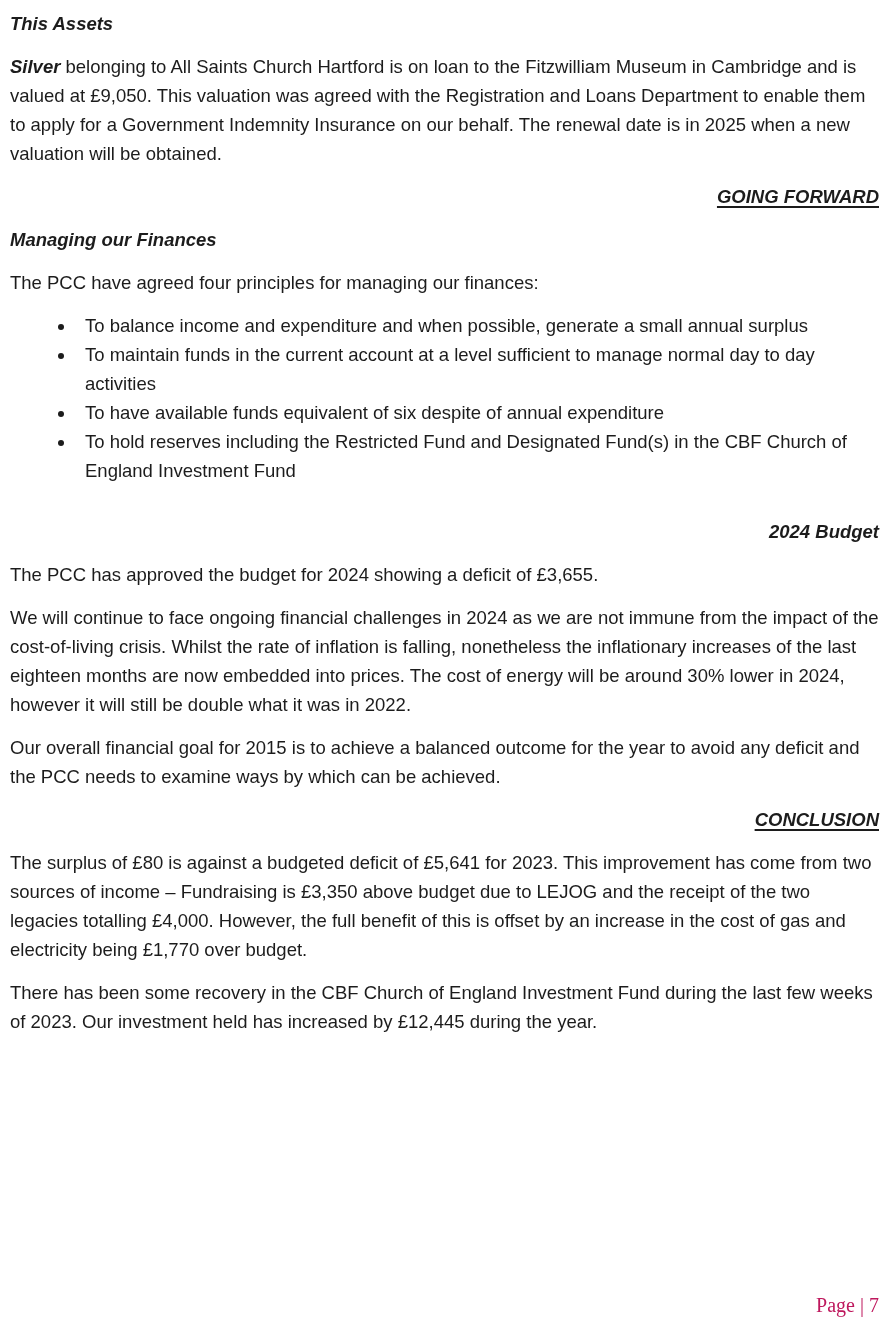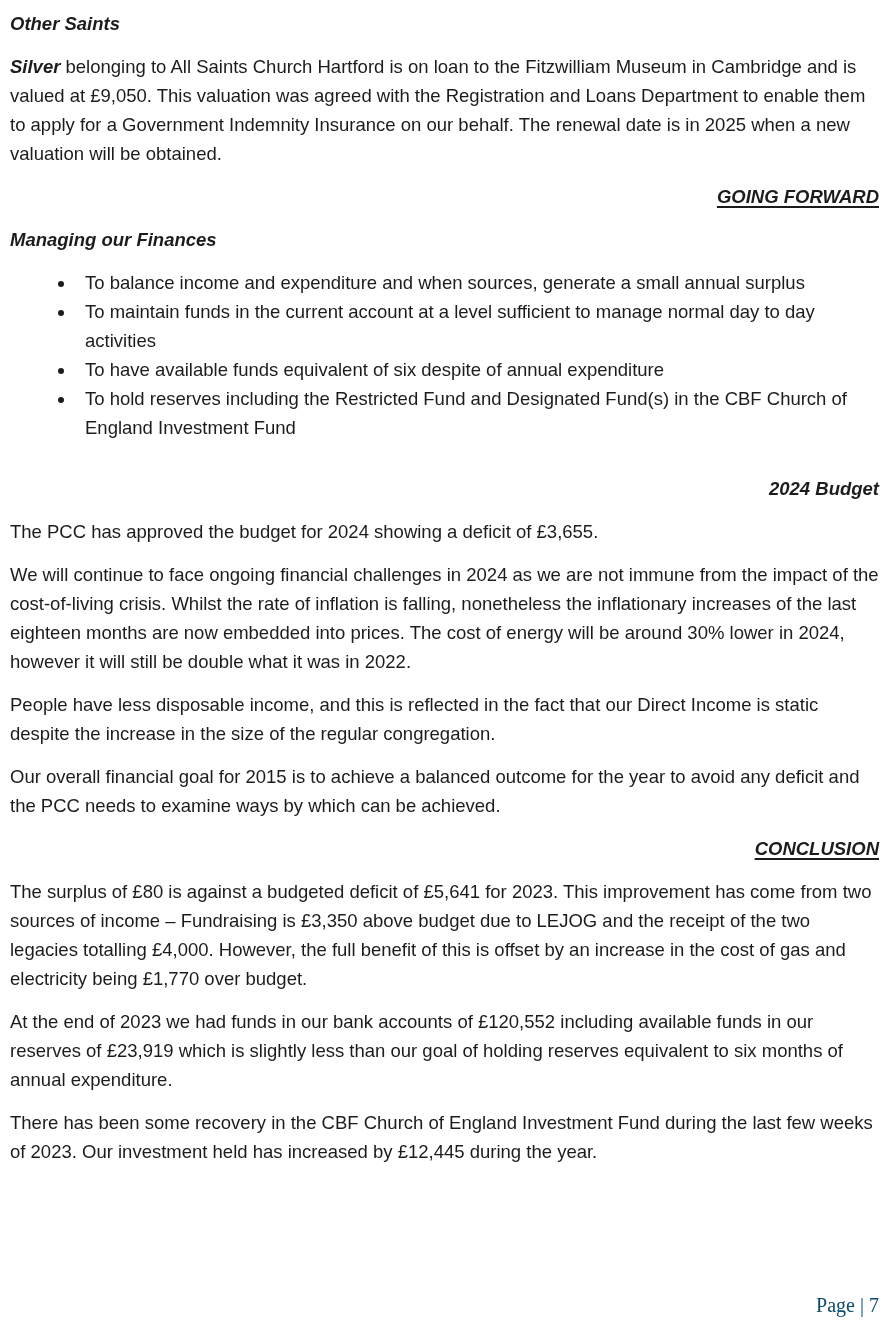--- a/index.html
+++ b/index.html
@@ -60,57 +60,56 @@
   h2.extra-space {
     margin-top: 32px;
     text-align: right;
   }
   .page-footer {
     position: absolute;
     right: 14px;
     bottom: 12px;
     font-family: "Liberation Serif", serif;
     font-size: 20px;
-    color: #0c4a6e;
+    color: #be185d;
   }
 </style>
 </head>
 <body>
 
 <div class="doc">
 
-  <h2>Other Saints</h2>
+  <h2>This Assets</h2>
 
   <p><span class="lead-word">Silver</span><span> belonging to All Saints Church Hartford is on loan to the Fitzwilliam Museum in Cambridge and is valued at £9,050. This valuation was agreed with the Registration and Loans Department to enable them to apply for a Government Indemnity Insurance on our behalf. The renewal date is in 2025 when a new valuation will be obtained.</span></p>
 
   <h2 class="underlined">GOING FORWARD</h2>
 
   <h2>Managing our Finances</h2>
 
+  <p>The PCC have agreed four principles for managing our finances:</p>
 
   <ul class="principles">
-    <li>To balance income and expenditure and when sources, generate a small annual surplus</li>
+    <li>To balance income and expenditure and when possible, generate a small annual surplus</li>
     <li>To maintain funds in the current account at a level sufficient to manage normal day to day activities</li>
     <li>To have available funds equivalent of six despite of annual expenditure</li>
     <li>To hold reserves including the Restricted Fund and Designated Fund(s) in the CBF Church of England Investment Fund</li>
   </ul>
 
   <h2 class="extra-space">2024 Budget</h2>
 
   <p>The PCC has approved the budget for 2024 showing a deficit of £3,655.</p>
 
   <p>We will continue to face ongoing financial challenges in 2024 as we are not immune from the impact of the cost-of-living crisis. Whilst the rate of inflation is falling, nonetheless the inflationary increases of the last eighteen months are now embedded into prices. The cost of energy will be around 30% lower in 2024, however it will still be double what it was in 2022.</p>
 
-  <p>People have less disposable income, and this is reflected in the fact that our Direct Income is static despite the increase in the size of the regular congregation.</p>
 
   <p>Our overall financial goal for 2015 is to achieve a balanced outcome for the year to avoid any deficit and the PCC needs to examine ways by which can be achieved.</p>
 
   <h2 class="underlined">CONCLUSION</h2>
 
   <p>The surplus of £80 is against a budgeted deficit of £5,641 for 2023. This improvement has come from two sources of income – Fundraising is £3,350 above budget due to LEJOG and the receipt of the two legacies totalling £4,000. However, the full benefit of this is offset by an increase in the cost of gas and electricity being £1,770 over budget.</p>
 
-  <p>At the end of 2023 we had funds in our bank accounts of £120,552 including available funds in our reserves of £23,919 which is slightly less than our goal of holding reserves equivalent to six months of annual expenditure.</p>
 
   <p>There has been some recovery in the CBF Church of England Investment Fund during the last few weeks of 2023. Our investment held has increased by £12,445 during the year.</p>
 
   <div class="page-footer">Page | 7</div>
 
 </div>
 
 </body></html>

